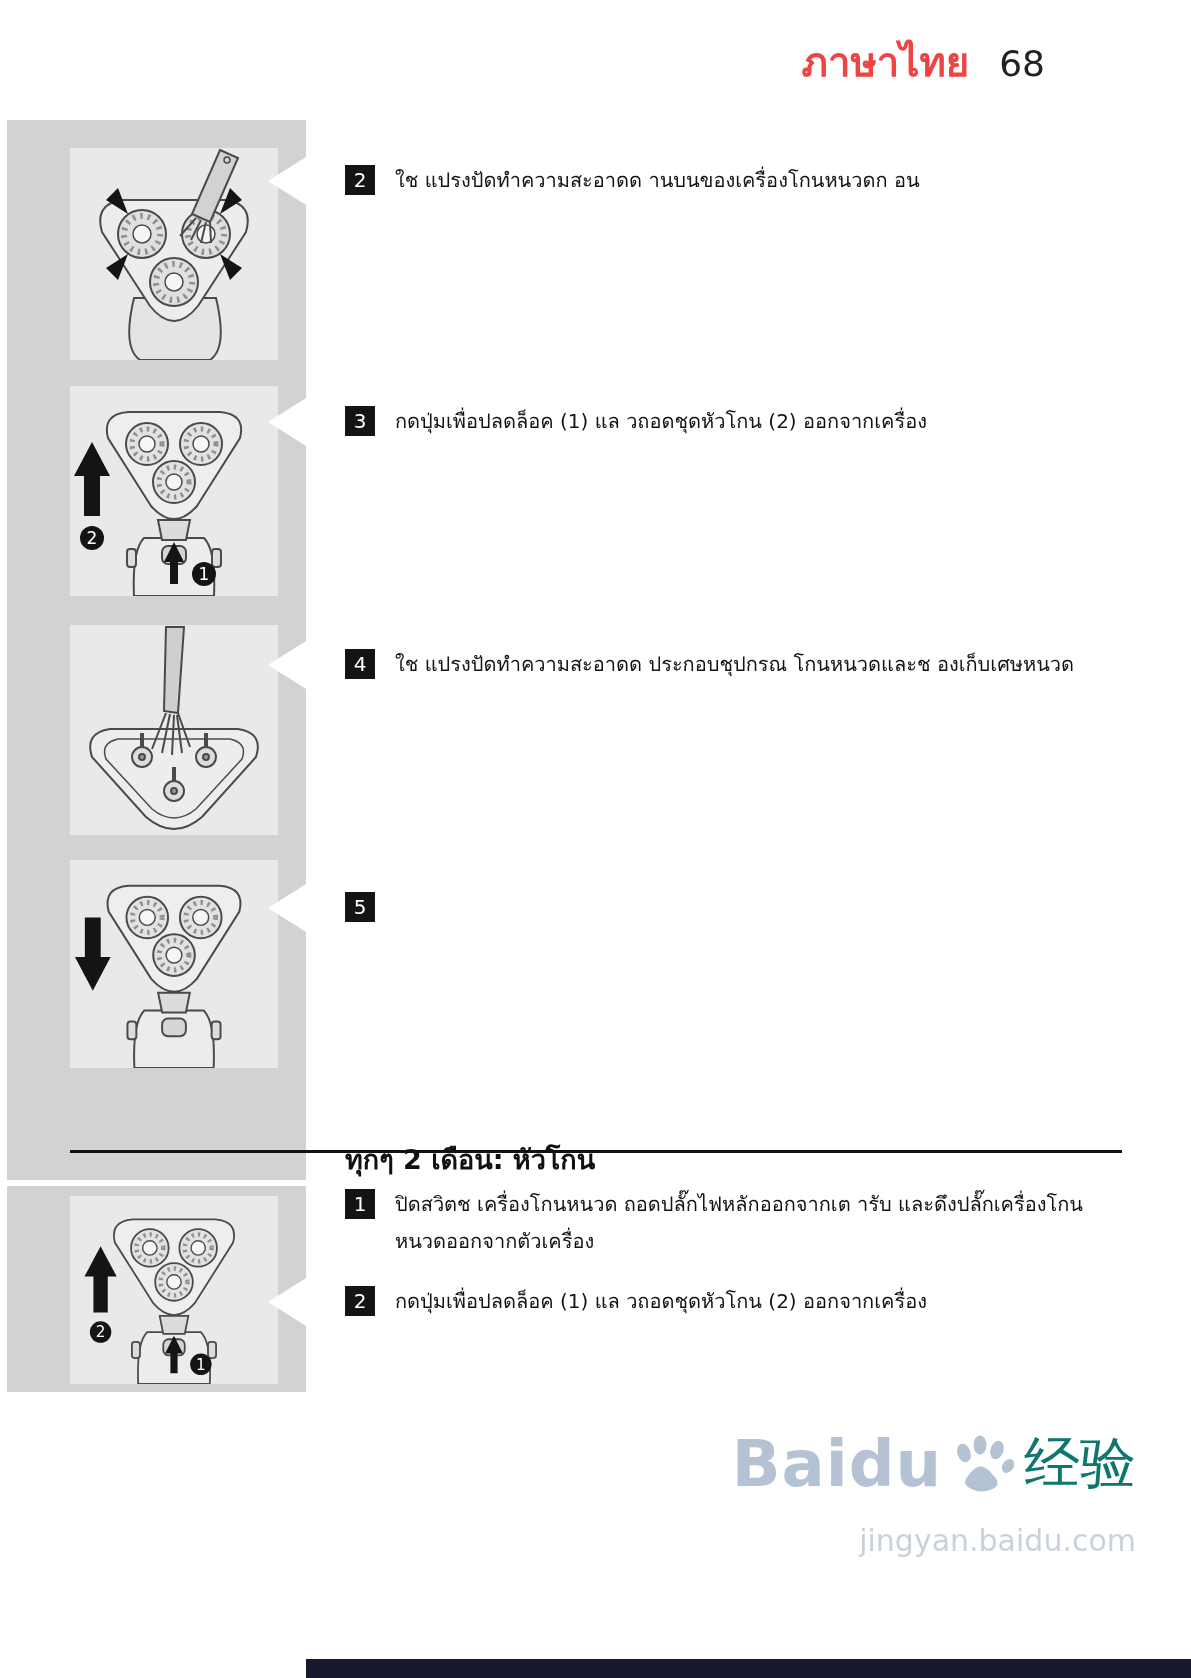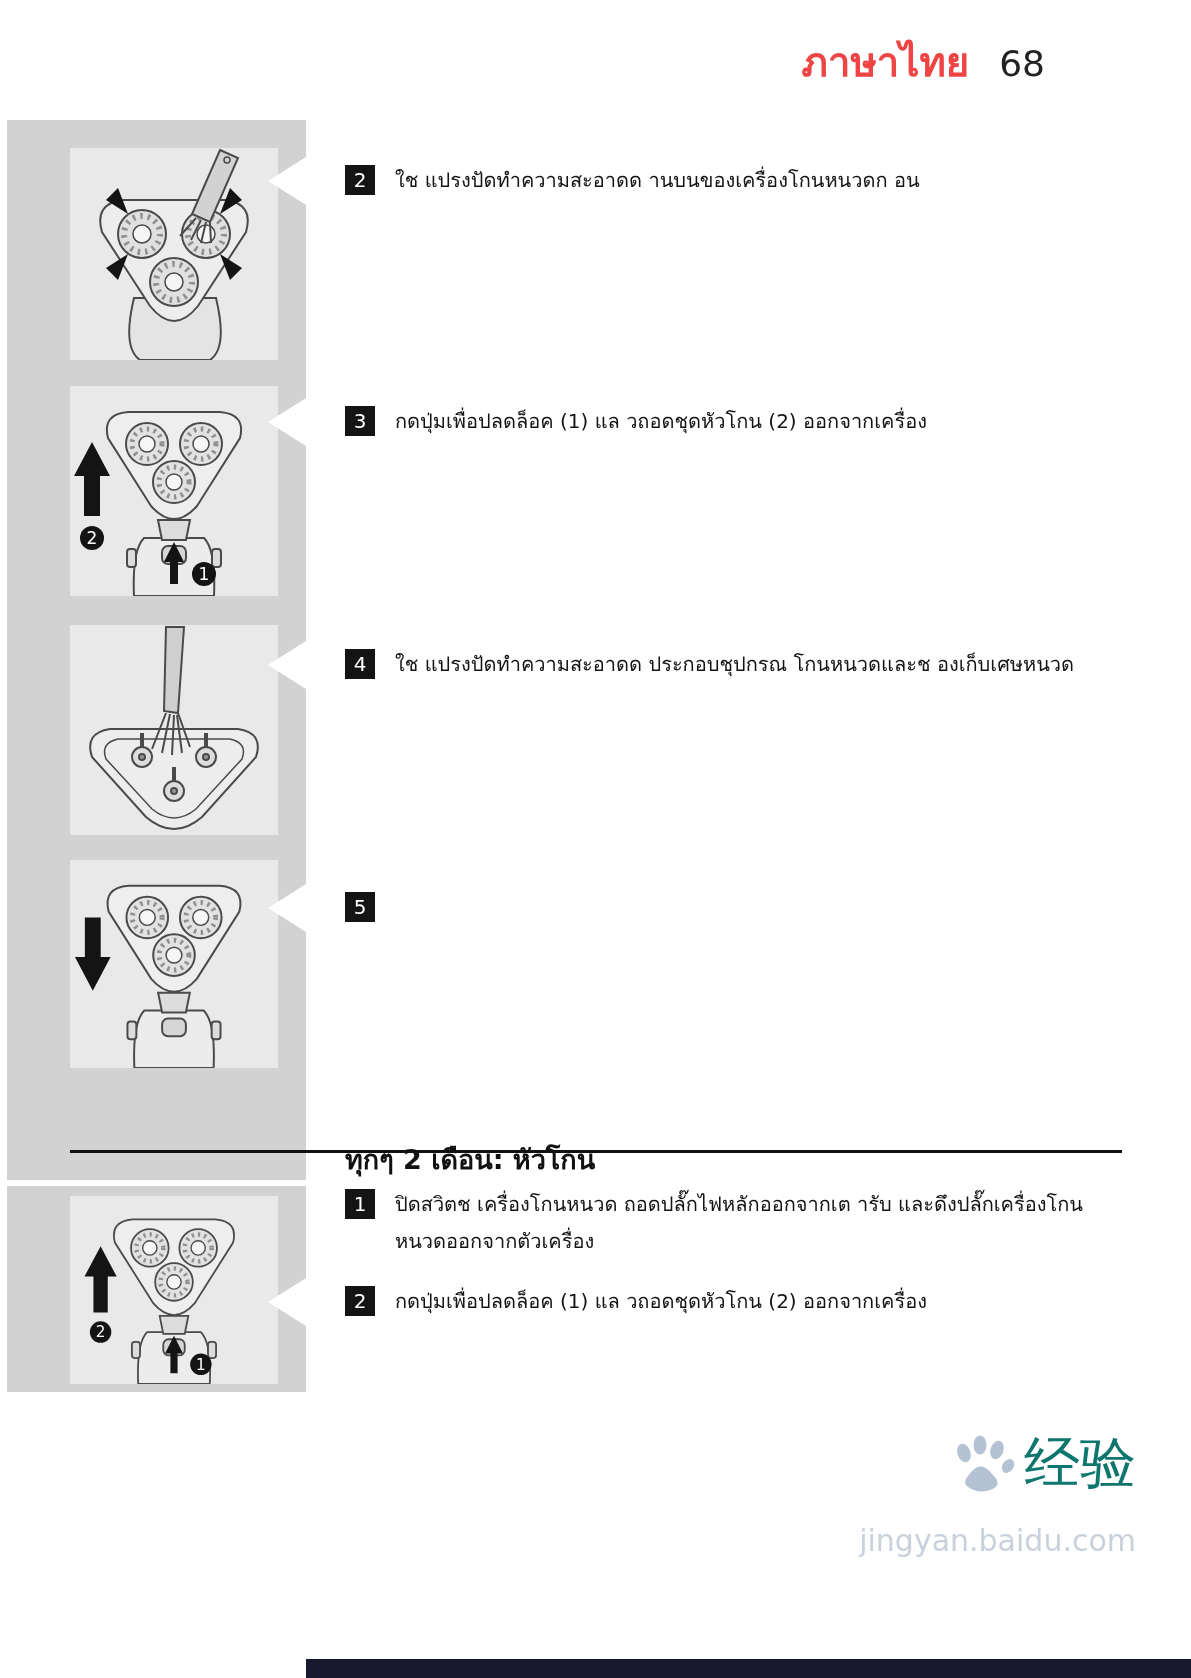--- a/index.html
+++ b/index.html
@@ -225,20 +225,21 @@
     <div class="step-num">1</div>
     <div class="step-text">ปิดสวิตช เครื่องโกนหนวด ถอดปลั๊กไฟหลักออกจากเต ารับ และดึงปลั๊กเครื่องโกนหนวดออกจากตัวเครื่อง</div>
   </div>
   <div class="step" style="top:1283px">
     <div class="step-num">2</div>
     <div class="step-text">กดปุ่มเพื่อปลดล็อค (1) แล วถอดชุดหัวโกน (2) ออกจากเครื่อง</div>
   </div>
 
   <div class="watermark">
     <div class="wm-row">
+      <span class="wm-brand">Baidu</span>
       <svg class="wm-paw" width="66" height="58" viewBox="0 0 66 58">
         <g fill="#b4c2d3">
           <ellipse cx="14" cy="18" rx="6.5" ry="9.5" transform="rotate(-20 14 18)"></ellipse>
           <ellipse cx="30" cy="10" rx="6.5" ry="9.5"></ellipse>
           <ellipse cx="47" cy="15" rx="6.5" ry="9.5" transform="rotate(18 47 15)"></ellipse>
           <ellipse cx="58" cy="31" rx="5.5" ry="7.5" transform="rotate(35 58 31)"></ellipse>
           <path d="M18,41 Q30,23 42,39 Q54,50 40,55 Q31,58 24,55 Q10,50 18,41 Z"></path>
         </g>
       </svg>
       <span class="wm-cn">经验</span>

